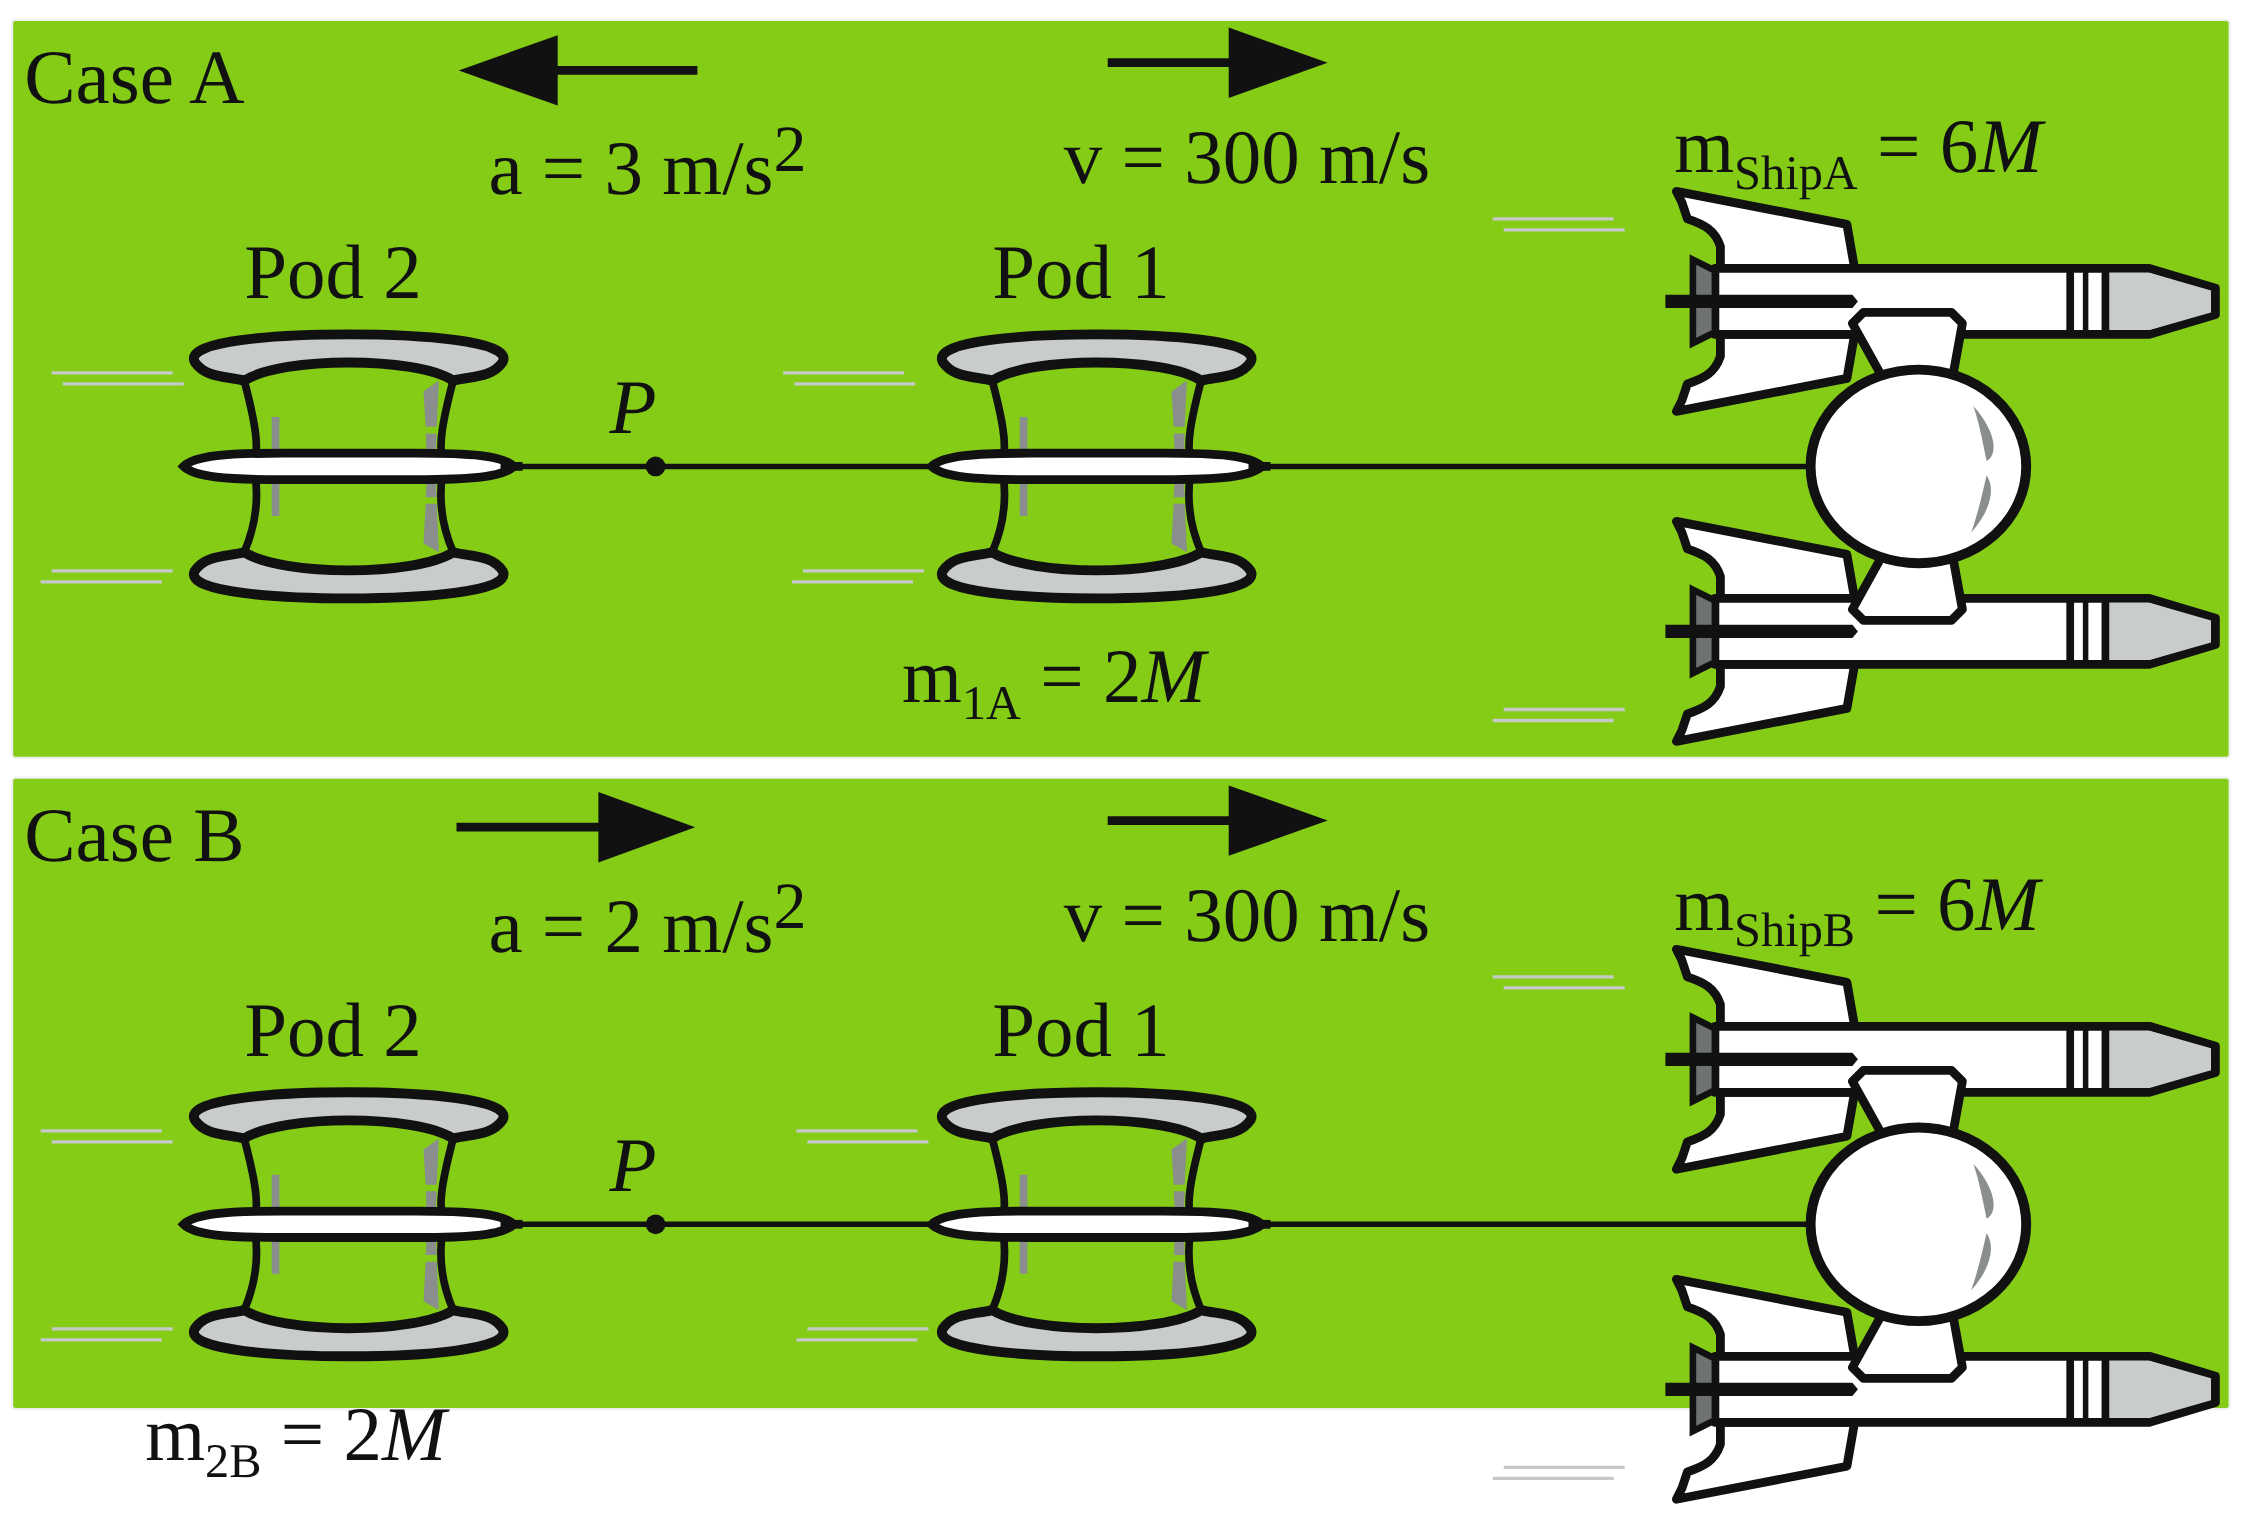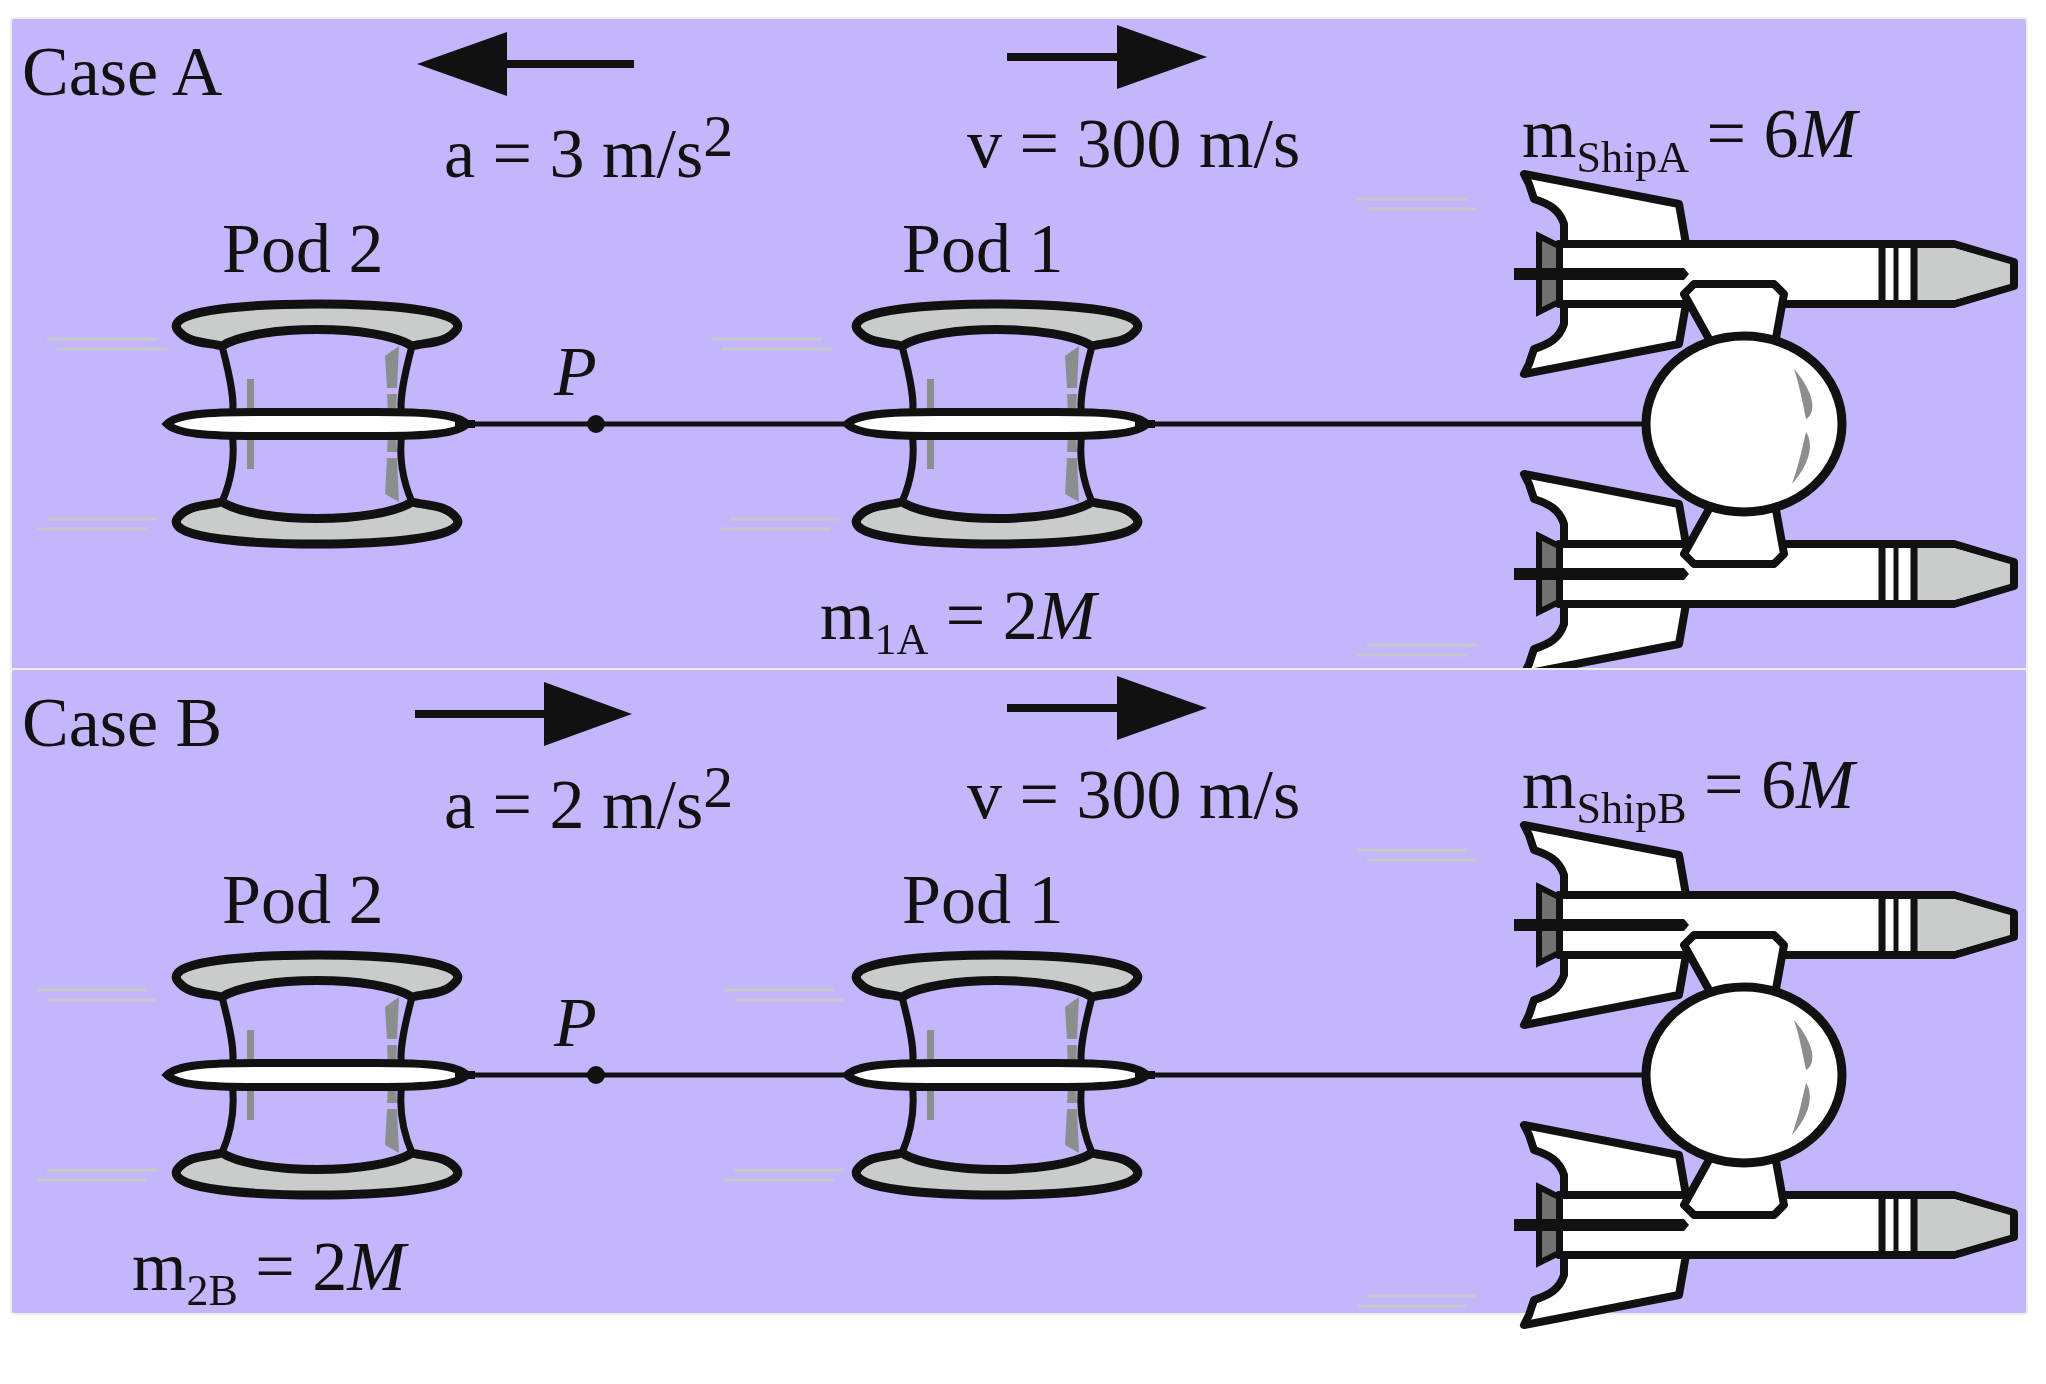--- a/index.html
+++ b/index.html
@@ -1,21 +1,21 @@
 <!DOCTYPE html>
 <html><head>
 <meta charset="utf-8">
 <style>
   html, body { margin:0; padding:0; background:#ffffff; }
   body { width:2046px; height:1384px; position:relative; overflow:hidden;
          font-family:"Liberation Serif", "DejaVu Serif", serif; color:#111; }
   .panel { position:absolute; left:10px; width:2018px; border:2px solid #eef0ef;
-           border-radius:4px; background:#c4b5fd; box-sizing:border-box; }
+           border-radius:4px; background:#84cc16; box-sizing:border-box; }
   #panel-a { top:17px; height:673px; }
-  #panel-b { top:668px; height:647px; }
+  #panel-b { top:706px; height:576px; }
   .panel svg.art { position:absolute; left:0; top:0; width:2018px; height:673px; }
   .lbl { position:absolute; font-size:70px; line-height:1; white-space:nowrap; }
   .lbl sub { font-size:44px; vertical-align:-0.35em; line-height:0; }
   .lbl sup { font-size:60px; vertical-align:0.35em; line-height:0; }
   .it { font-style:italic; }
 </style>
 </head>
 <body>
 
 <svg width="0" height="0" style="position:absolute">

